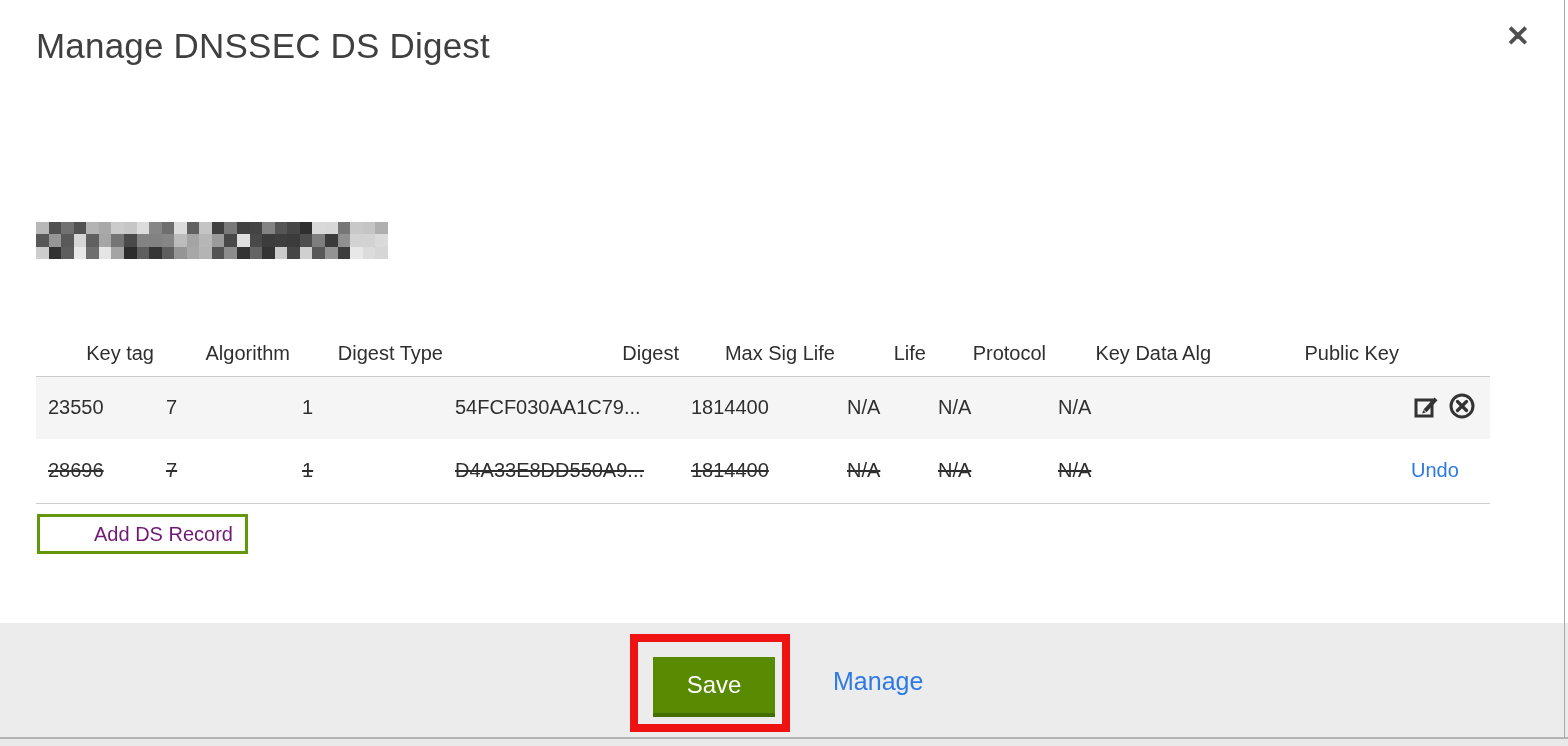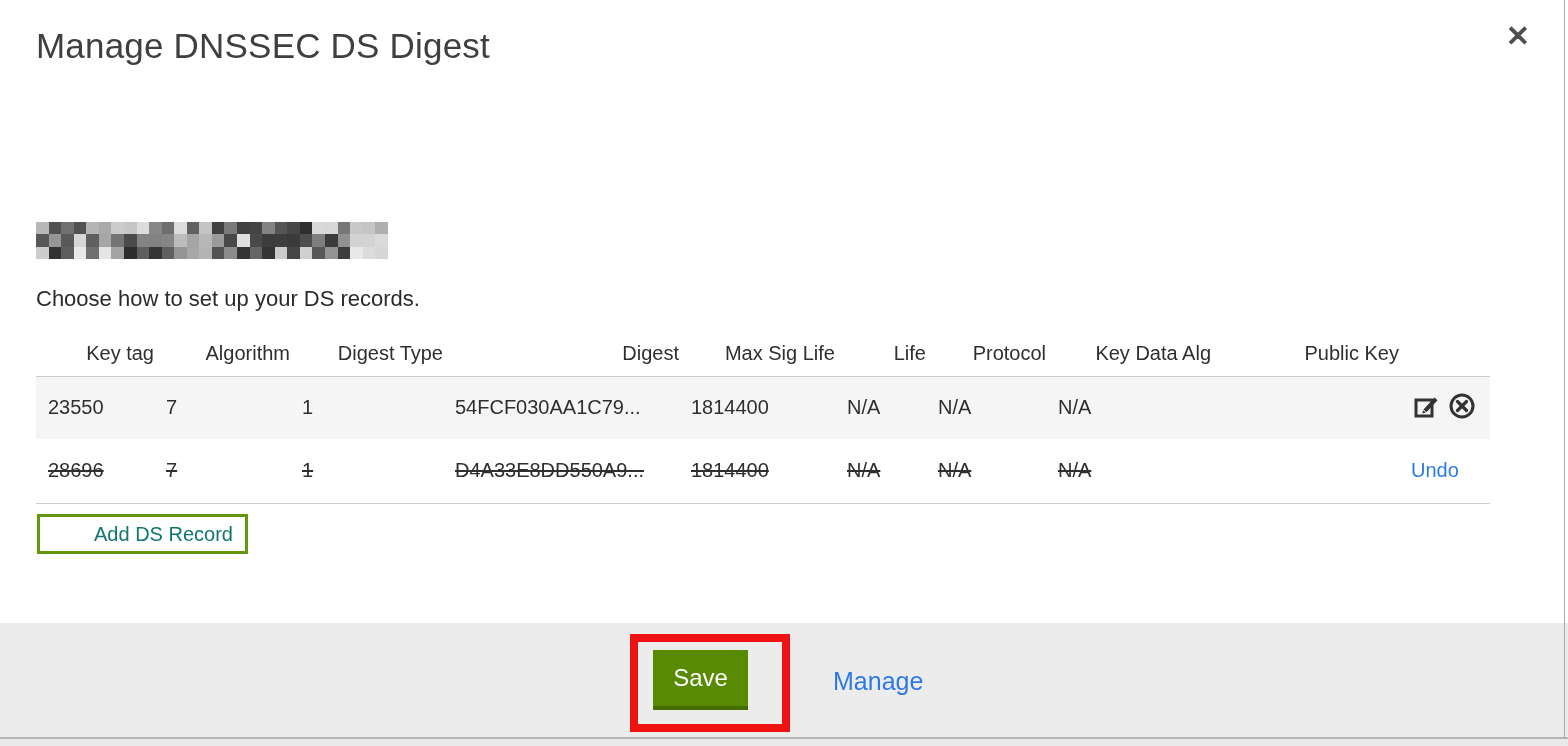--- a/index.html
+++ b/index.html
@@ -38,34 +38,34 @@
     padding:0 0 0 12px;vertical-align:middle;white-space:nowrap;overflow:hidden;
   }
   tr.row-normal{background:#f5f5f5;height:62px;border-top:1px solid #cbcbcb;}
   tr.row-deleted{background:#ffffff;height:65px;border-bottom:1px solid #cdcdcd;}
   tr.row-deleted td.cell{text-decoration:line-through;}
   td.actions{padding-right:14px;}
   .icon-btn{background:none;border:none;padding:0;margin:0 0 0 2px;cursor:pointer;vertical-align:middle;}
   .undo-link{color:#2d7ae4;text-decoration:none;font-size:20px;cursor:pointer;}
   .add-ds-btn{
     position:absolute;left:37px;top:514px;width:211px;height:40px;
-    background:#ffffff;border:3px solid #63970e;color:#0f766e;
+    background:#ffffff;border:3px solid #63970e;color:#701a75;
     font-size:20px;font-family:inherit;cursor:pointer;padding-left:48px;
   }
   .footer{
     position:absolute;left:0;top:623px;width:1568px;height:114px;
     background:#ececec;border-bottom:2px solid #b3b3b3;
   }
   .bottom-strip{position:absolute;left:0;top:739px;width:1568px;height:7px;background:#e9e9e9;}
   .annotation-box{
     position:absolute;left:630px;top:11px;width:160px;height:98px;
     border:8px solid #ee1212;box-sizing:border-box;background:transparent;
   }
   .save-btn{
-    position:absolute;left:15px;top:8px;width:95px;height:60px;
+    position:absolute;left:15px;top:15px;width:122px;height:60px;
     box-sizing:border-box;background:#588a02;border:none;
     border-bottom:4px solid #466d02;color:#ffffff;font-size:24px;
     font-family:inherit;cursor:pointer;
   }
   .cancel-link{
     position:absolute;left:833px;top:44px;font-size:25px;color:#2d7ae4;
     text-decoration:none;cursor:pointer;
   }
 </style>
 </head>
@@ -159,21 +159,20 @@
       <span style="background: rgb(70, 70, 70);"></span>
       <span style="background: rgb(208, 208, 208);"></span>
       <span style="background: rgb(88, 88, 88);"></span>
       <span style="background: rgb(147, 147, 147);"></span>
       <span style="background: rgb(60, 60, 60);"></span>
       <span style="background: rgb(232, 232, 232);"></span>
       <span style="background: rgb(219, 219, 219);"></span>
       <span style="background: rgb(214, 214, 214);"></span>
     </div>
 
-  <p class="instruction">Choose how to set up your DS records.</p>
 
   <table class="ds-table">
     <colgroup>
       <col style="width:118px">
         <col style="width:136px">
         <col style="width:153px">
       <col style="width:236px">
         <col style="width:156px">
         <col style="width:91px">
       <col style="width:120px">

